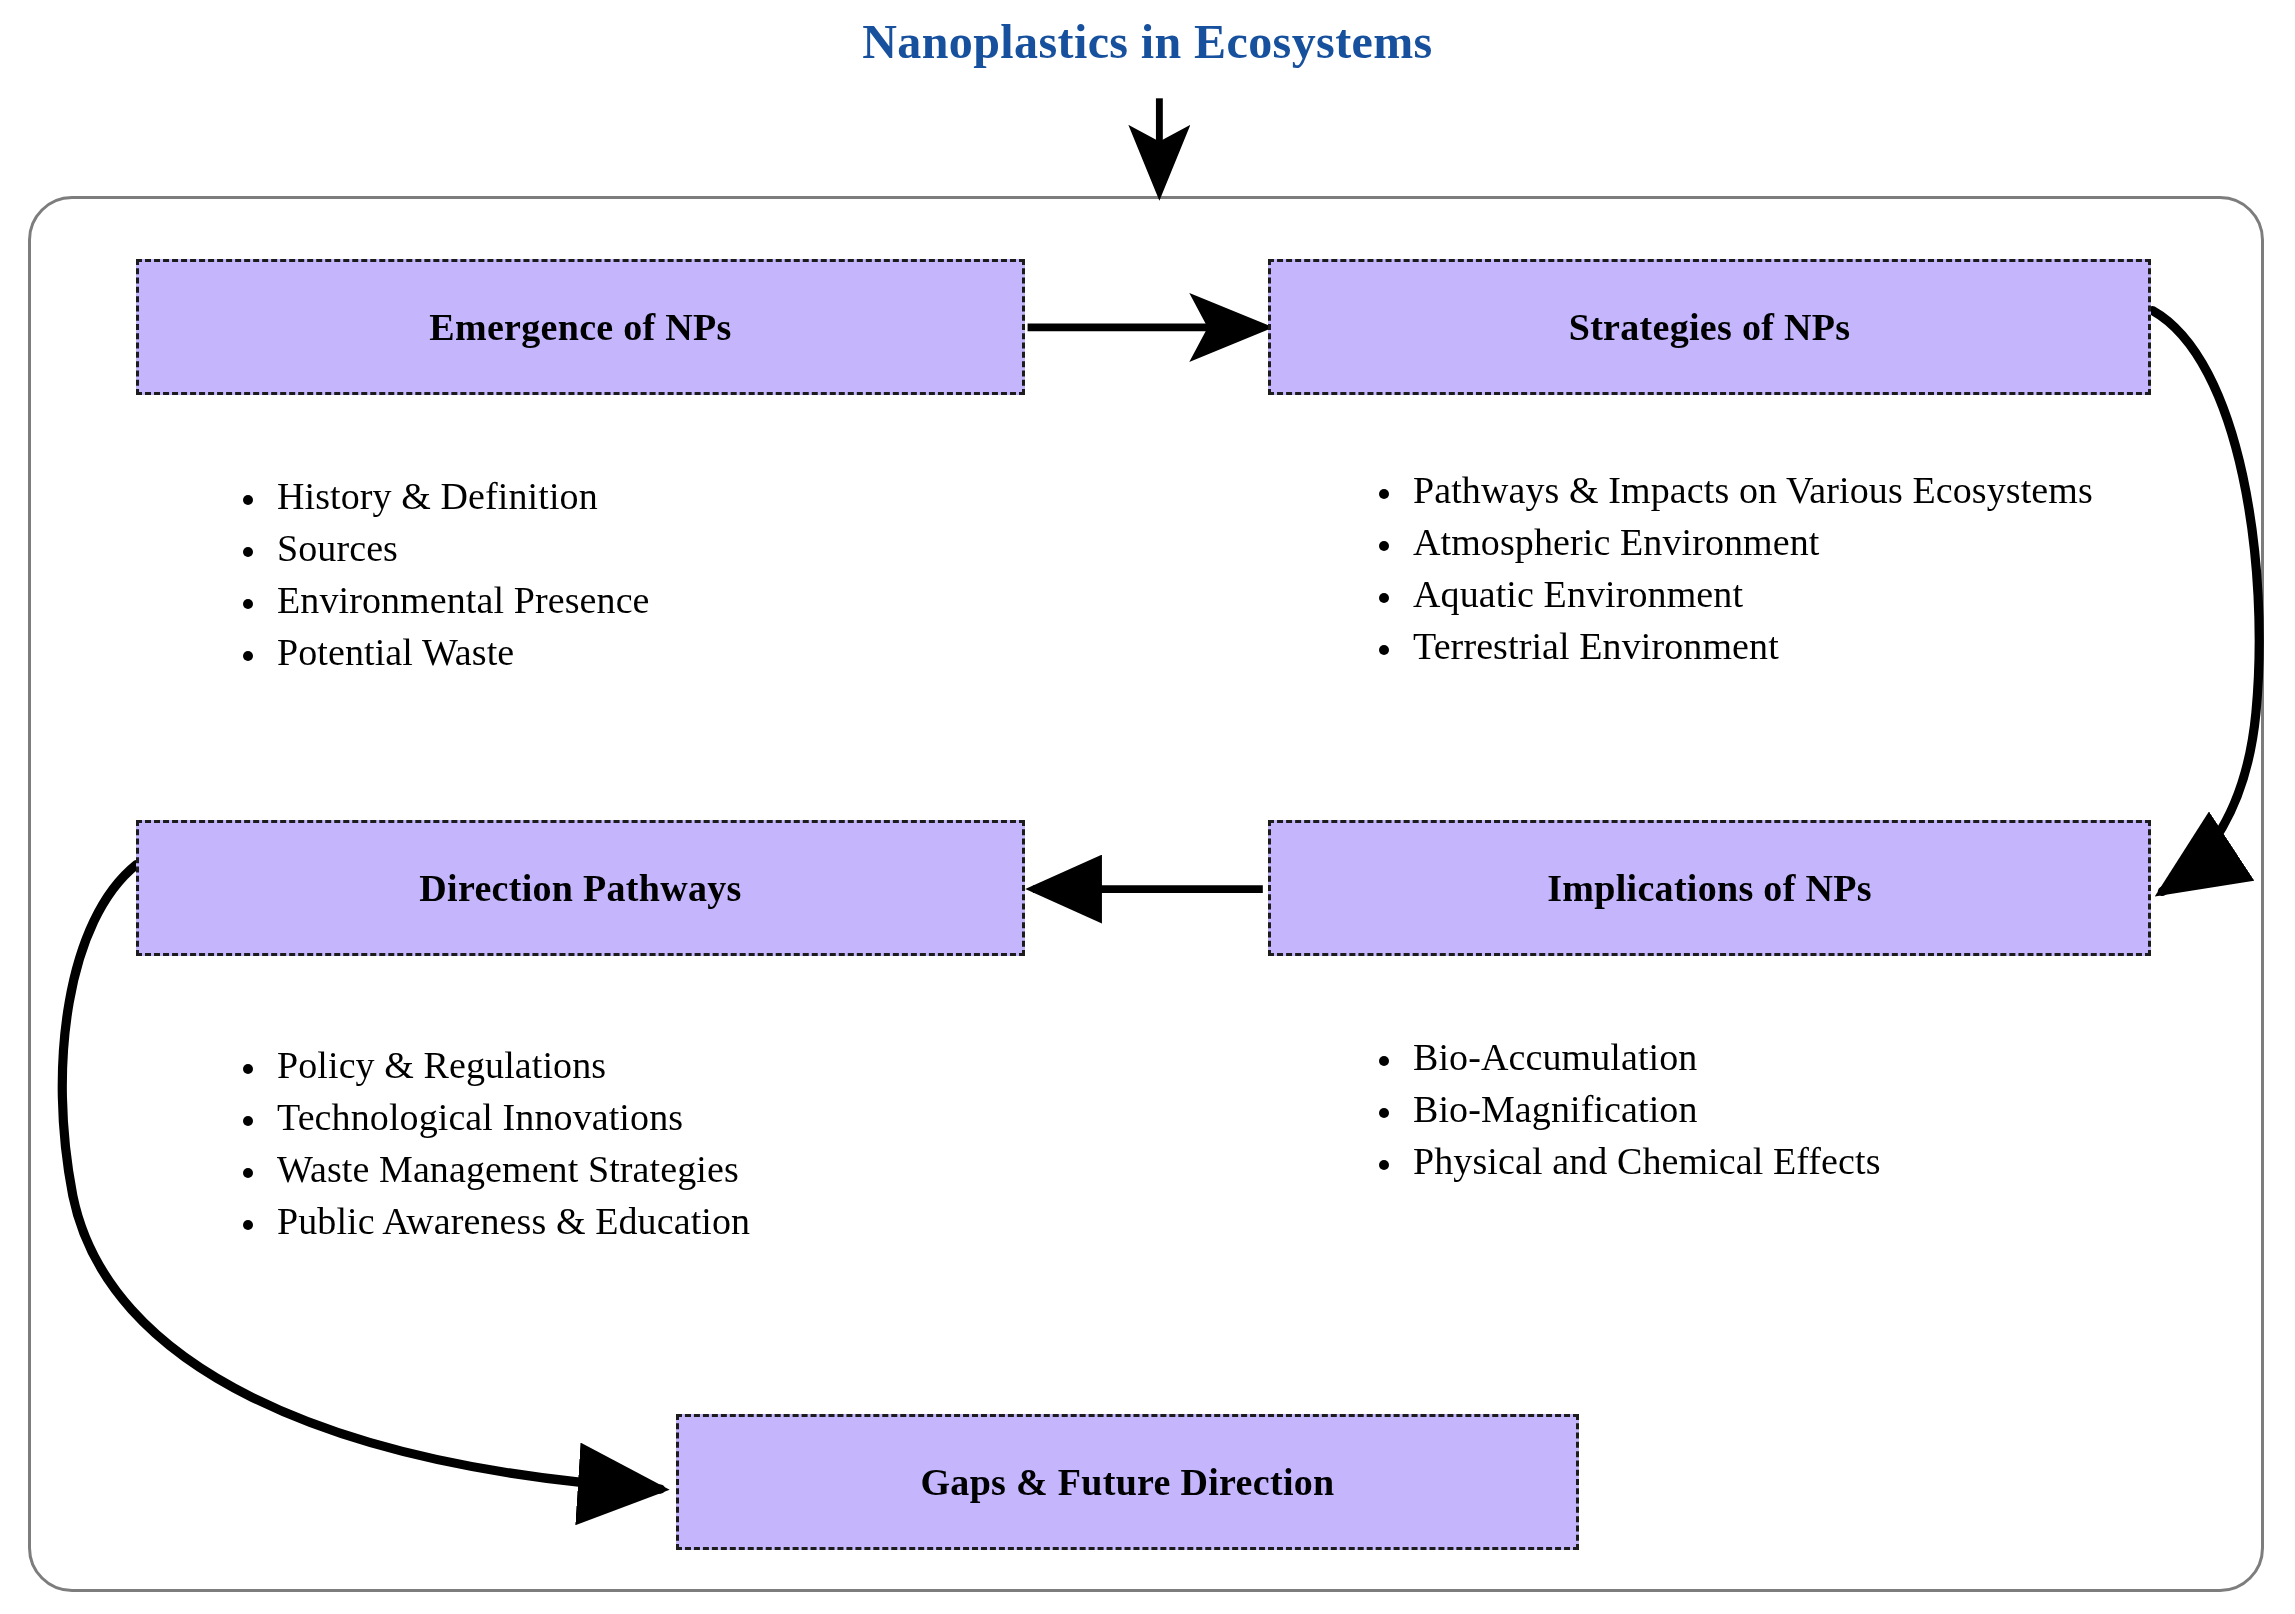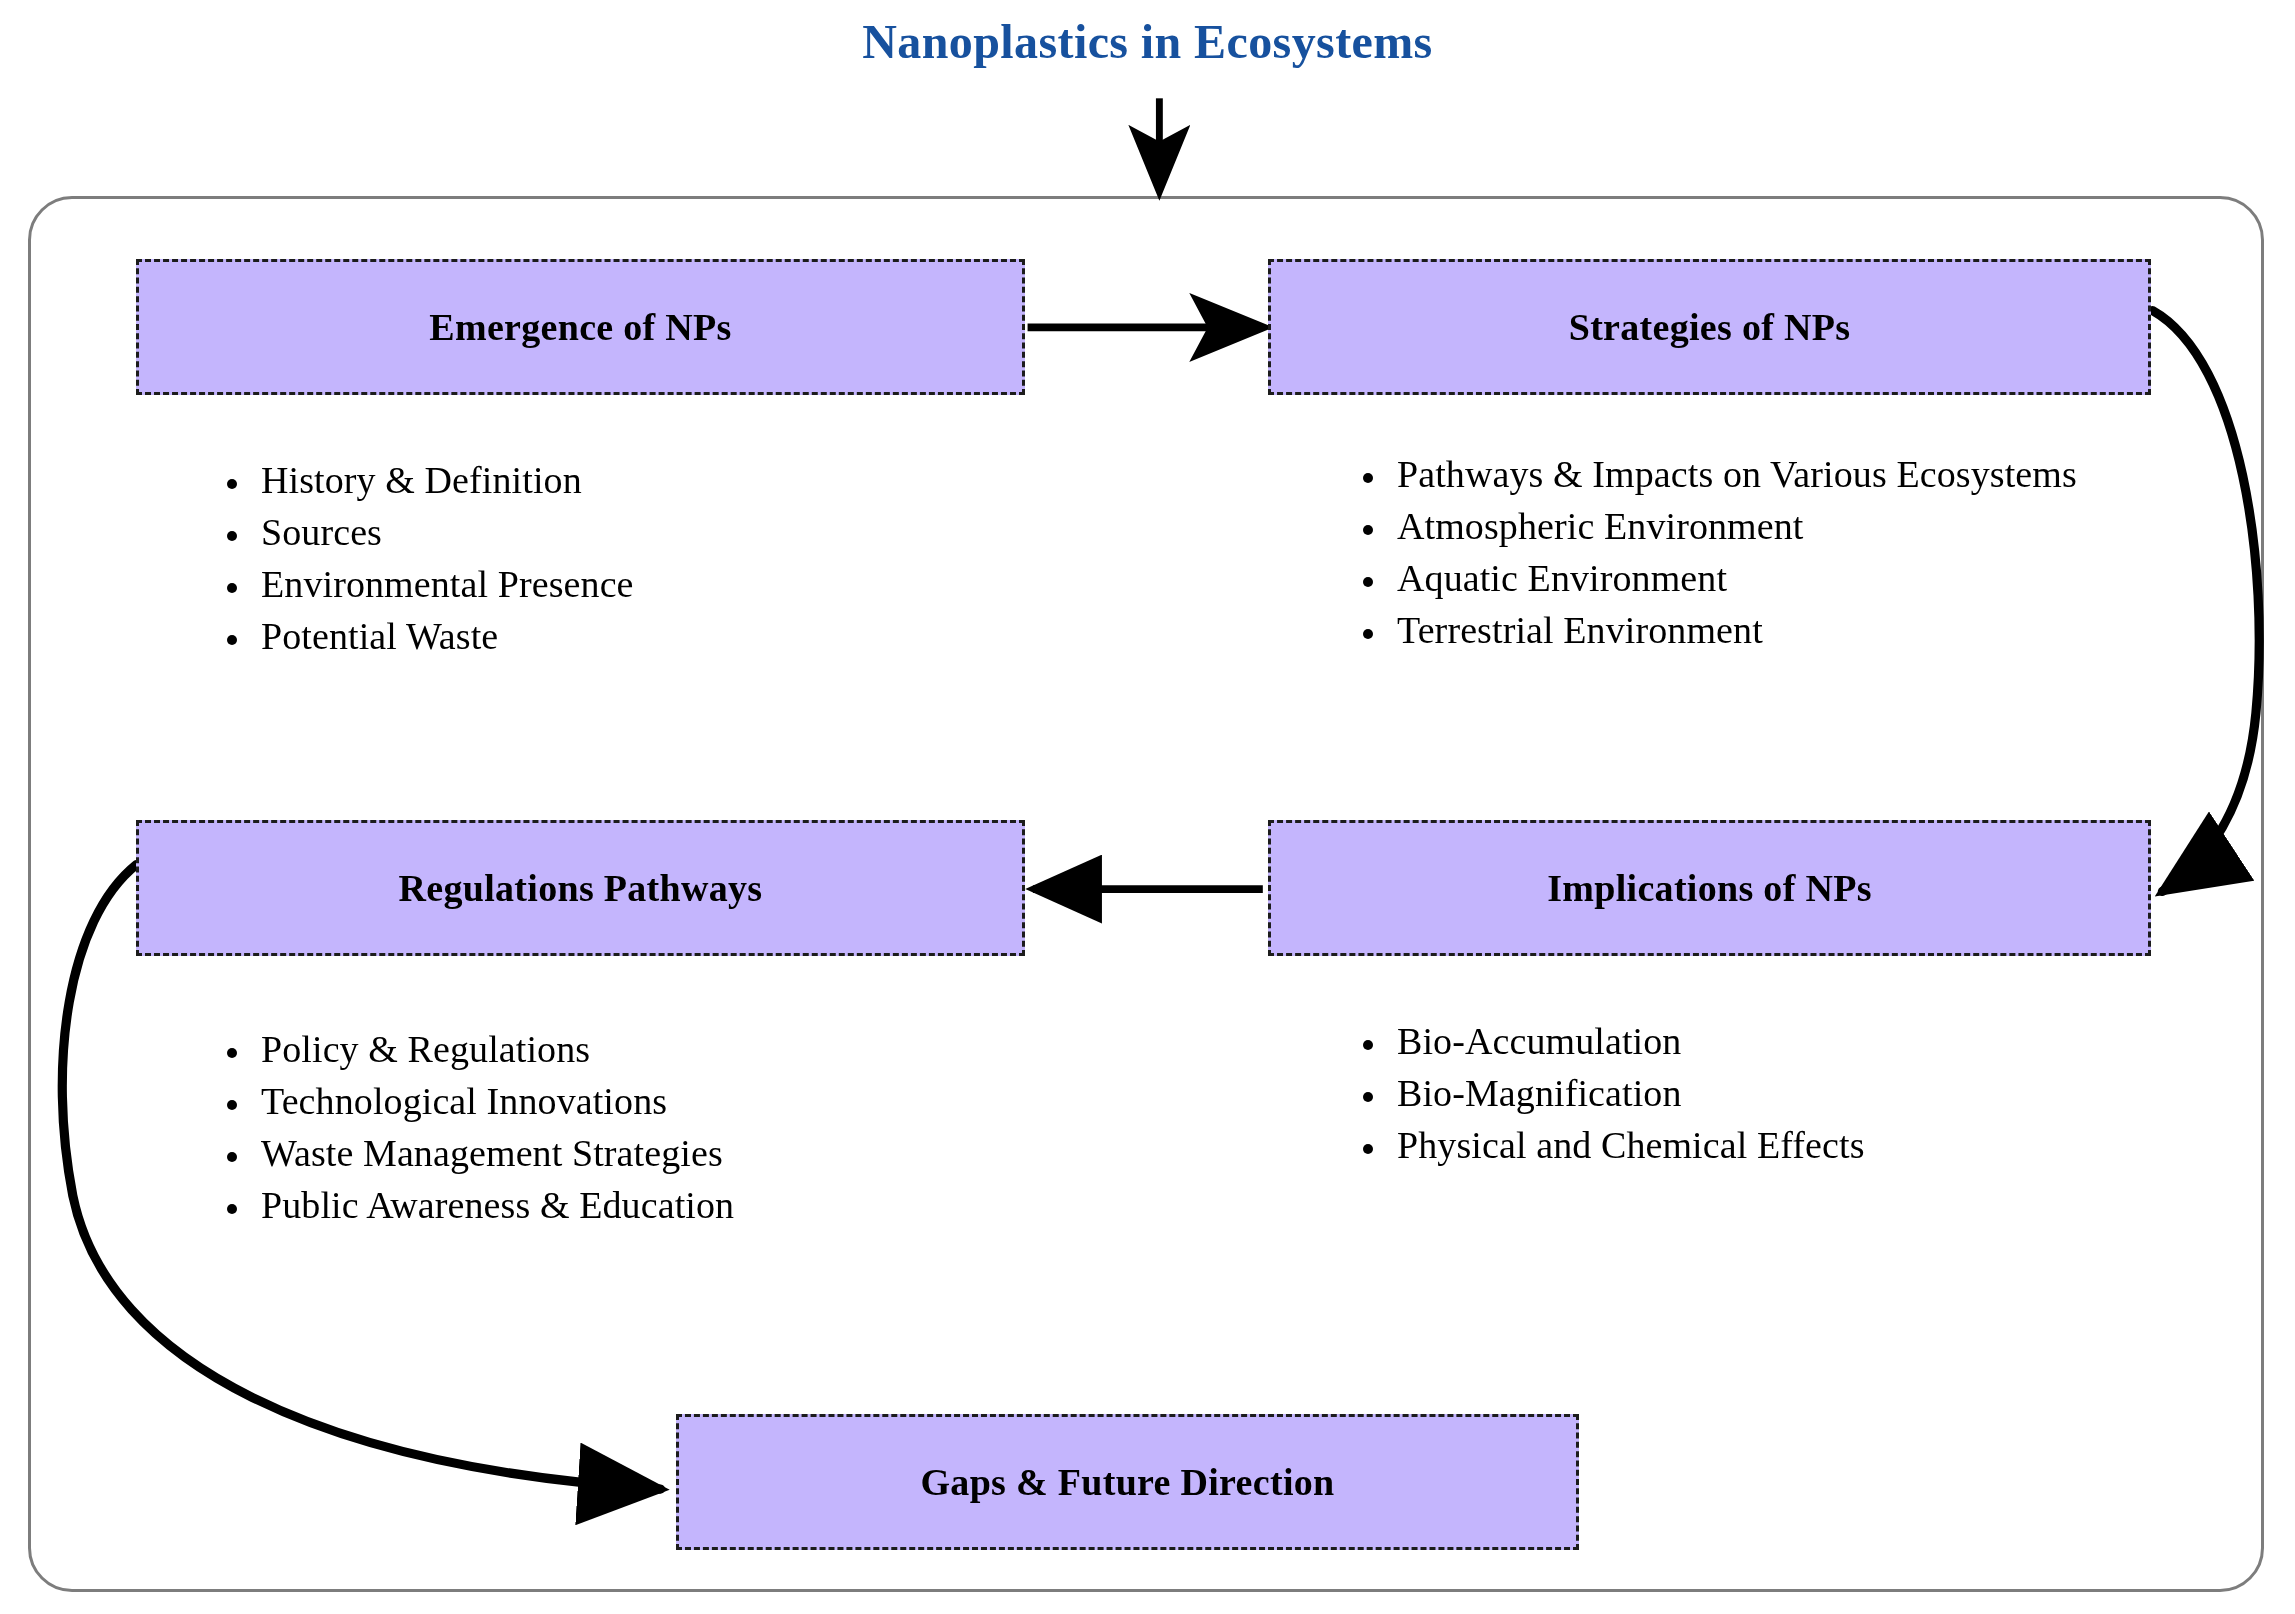--- a/index.html
+++ b/index.html
@@ -72,21 +72,21 @@
 
   #box-emergence   { left: 136px;  top: 259px;  width: 889px; height: 136px; }
   #box-occurrence  { left: 1268px; top: 259px;  width: 883px; height: 136px; }
   #box-mitigation  { left: 136px;  top: 820px; width: 889px; height: 136px; }
   #box-implications{ left: 1268px; top: 820px; width: 883px; height: 136px; }
   #box-gaps        { left: 676px;  top: 1414px; width: 903px; height: 136px; }
 
   
   .bullet-list {
     position: absolute;
-    margin: 0;
+    margin: 16px;
     padding: 0;
     list-style: none;
   }
   .bullet-list li {
     position: relative;
     padding-left: 48px;
     font-size: 38px;
     line-height: 1.17;
     margin-bottom: 7.7px;
     letter-spacing: 0.1px;
@@ -148,21 +148,21 @@
 
   <div class="node-box" id="box-emergence">
     <span class="node-label">Emergence of NPs</span>
   </div>
 
   <div class="node-box" id="box-occurrence">
     <span class="node-label">Strategies of NPs</span>
   </div>
 
   <div class="node-box" id="box-mitigation">
-    <span class="node-label">Regulations Pathways</span>
+    <span class="node-label">Direction Pathways</span>
   </div>
 
   <div class="node-box" id="box-implications">
     <span class="node-label">Implications of NPs</span>
   </div>
 
   <div class="node-box" id="box-gaps">
     <span class="node-label">Gaps &amp; Future Direction</span>
   </div>
 

